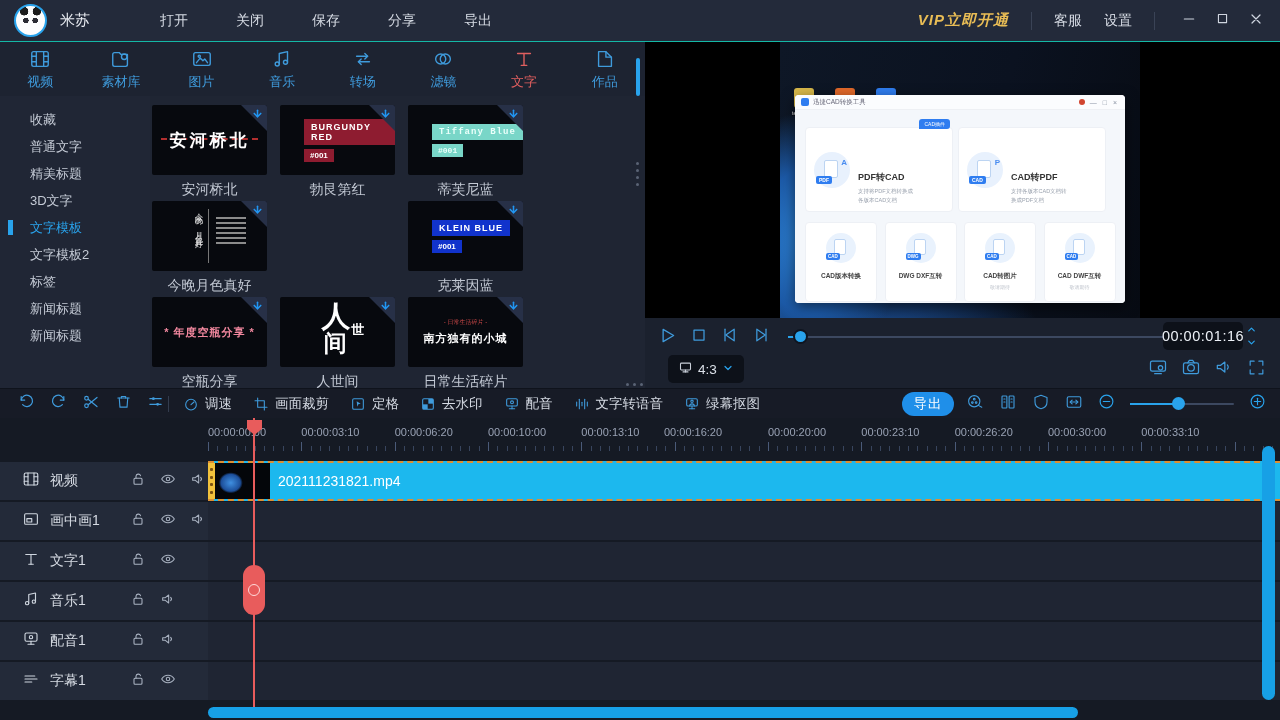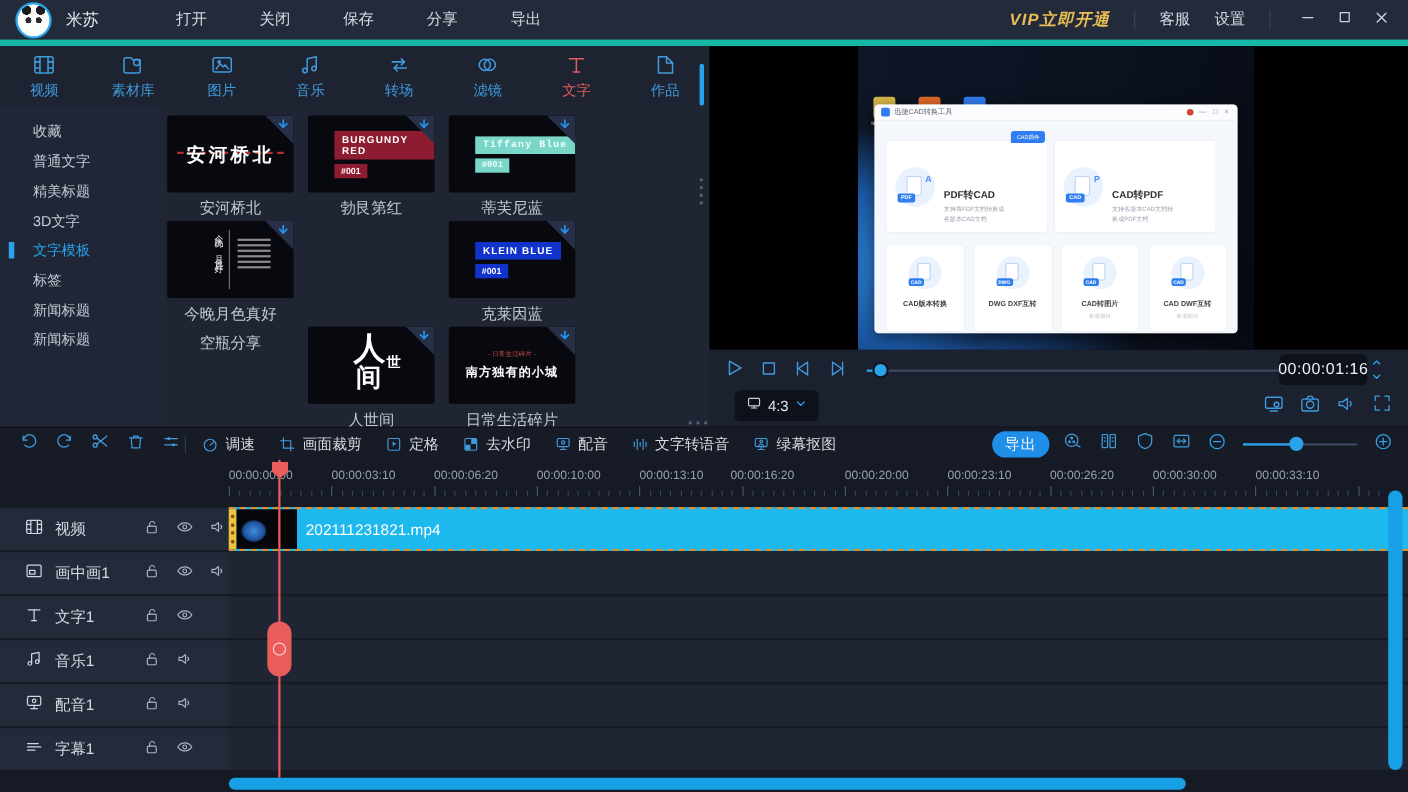--- a/index.html
+++ b/index.html
@@ -2,21 +2,21 @@
 <html><head>
 <meta charset="utf-8">
 <style>
   * { margin:0; padding:0; box-sizing:border-box; }
   html,body { background:#0d1018; }
   .app { position:relative; width:1280px; height:720px; background:#1b212e; overflow:hidden;
          font-family:"Liberation Sans","DejaVu Sans",sans-serif; color:#cdd3dd; }
 
   
   .titlebar { position:absolute; left:0; top:0; width:1280px; height:42px; background:#232a3a;
-              display:flex; align-items:center; border-bottom:6px solid #14b8a6; }
+              display:flex; align-items:center; border-bottom:1px solid #14b8a6; }
   .logo { width:33px; height:33px; border-radius:50%; margin-left:14px; border:2px solid #29a3ec;
           background:
             radial-gradient(circle at 28% 18%, #1c1c1c 0 13%, transparent 14%),
             radial-gradient(circle at 72% 18%, #1c1c1c 0 13%, transparent 14%),
             radial-gradient(circle at 34% 50%, #2b2b33 0 11%, transparent 12%),
             radial-gradient(circle at 66% 50%, #2b2b33 0 11%, transparent 12%),
             #fdfdfd; }
   .appname { margin-left:13px; font-size:15px; color:#e8ebf1; }
   .menus { display:flex; margin-left:70px; gap:48px; font-size:14px; color:#d6dbe4; }
   .menus div { cursor:default; }
@@ -260,20 +260,21 @@
           </svg>
           <span class="tab-label">作品</span>
         </div>
       </nav>
     <aside class="sidebar" id="sidebar">
         <div class="side-item">收藏</div>
         <div class="side-item">普通文字</div>
         <div class="side-item">精美标题</div>
         <div class="side-item">3D文字</div>
         <div class="side-item active"><span class="bar"></span>文字模板</div>
+        <div class="side-item">文字模板2</div>
         <div class="side-item">标签</div>
         <div class="side-item">新闻标题</div>
         <div class="side-item">新闻标题</div>
       </aside>
     <div class="grid" id="grid">
         <div class="cell" style="left:2px;top:9px">
           <div class="thumb">
             <div class="t-center">
               <div class="cal-line"></div>
               <span class="cal-text">安河桥北</span>
@@ -342,20 +343,30 @@
             </div>
             <div class="fold"></div>
             <div class="dl"><svg width="13" height="13" viewBox="0 0 24 24" fill="none" stroke="#2196f3" stroke-width="2.8" stroke-linecap="round" stroke-linejoin="round">
                 <path d="M12 4v12"></path>
                 <path d="M6 10l6 6 6-6"></path>
               </svg></div>
           </div>
           <div class="cap">克莱因蓝</div>
         </div>
         <div class="cell" style="left:2px;top:201px">
+          <div class="thumb">
+            <div class="t-center">
+              <span class="pink-text">* 年度空瓶分享 *</span>
+            </div>
+            <div class="fold"></div>
+            <div class="dl"><svg width="13" height="13" viewBox="0 0 24 24" fill="none" stroke="#2196f3" stroke-width="2.8" stroke-linecap="round" stroke-linejoin="round">
+                <path d="M12 4v12"></path>
+                <path d="M6 10l6 6 6-6"></path>
+              </svg></div>
+          </div>
           <div class="cap">空瓶分享</div>
         </div>
         <div class="cell" style="left:130px;top:201px">
           <div class="thumb">
             <span class="rsj" style="left:36%;top:0;font-size:29px">人</span>
             <span class="rsj" style="left:62%;top:34%;font-size:13px">世</span>
             <span class="rsj" style="left:38%;top:44%;font-size:23px">间</span>
             <div class="fold"></div>
             <div class="dl"><svg width="13" height="13" viewBox="0 0 24 24" fill="none" stroke="#2196f3" stroke-width="2.8" stroke-linecap="round" stroke-linejoin="round">
                 <path d="M12 4v12"></path>

